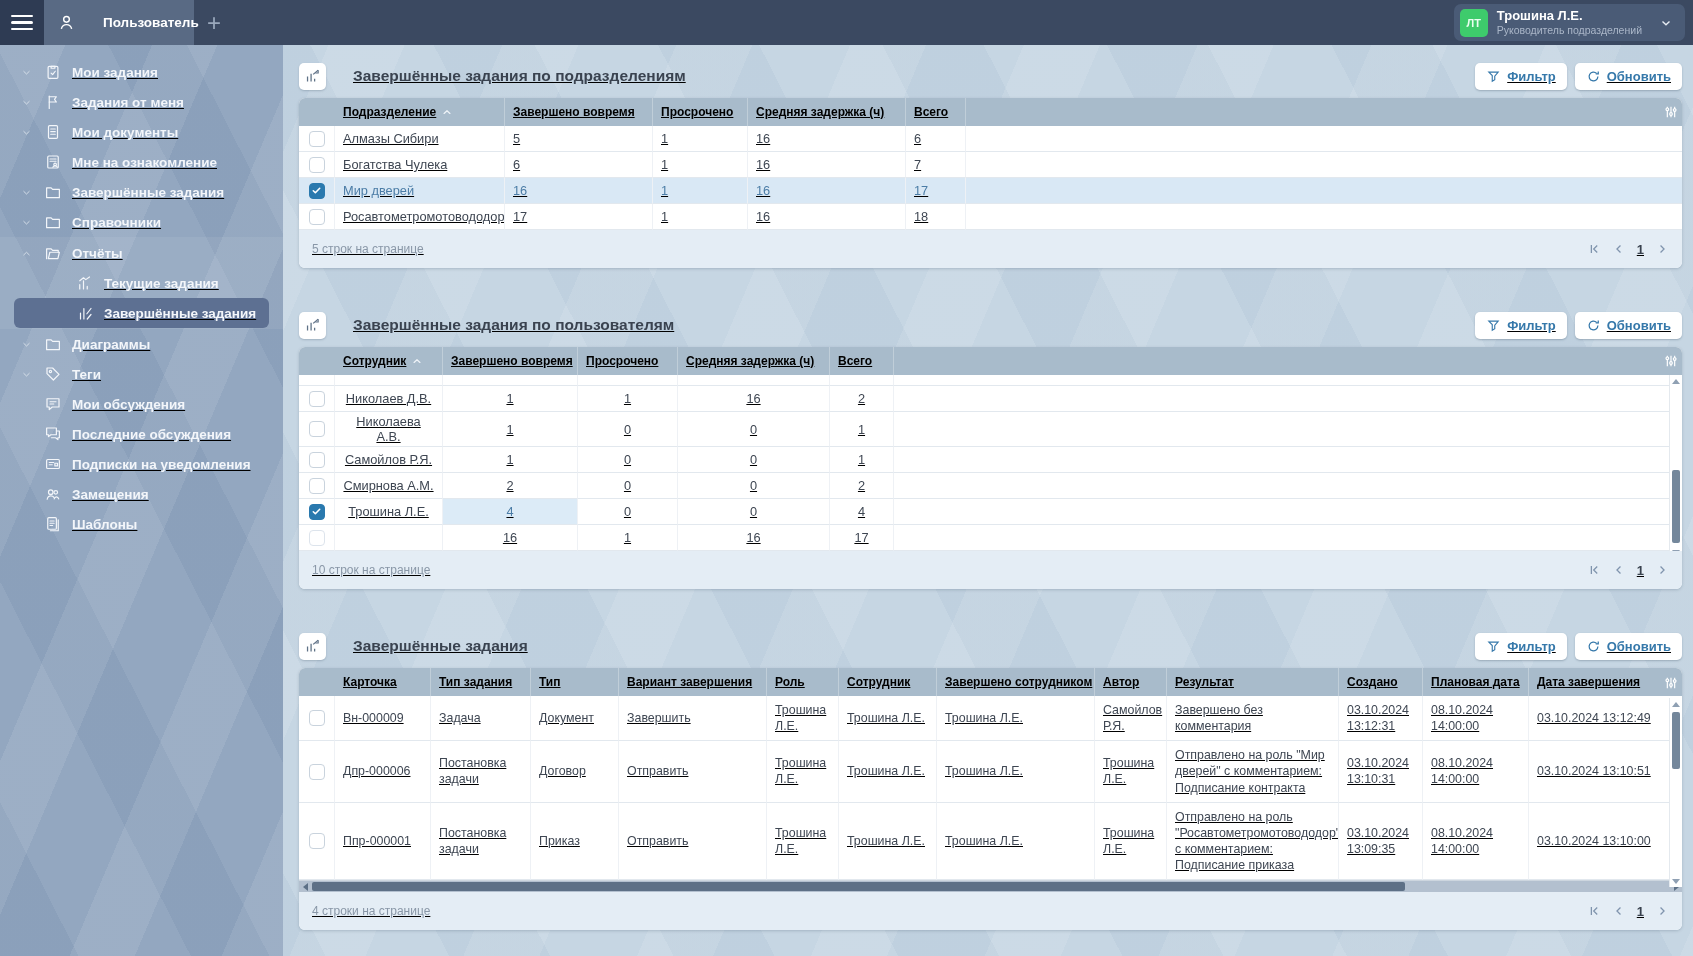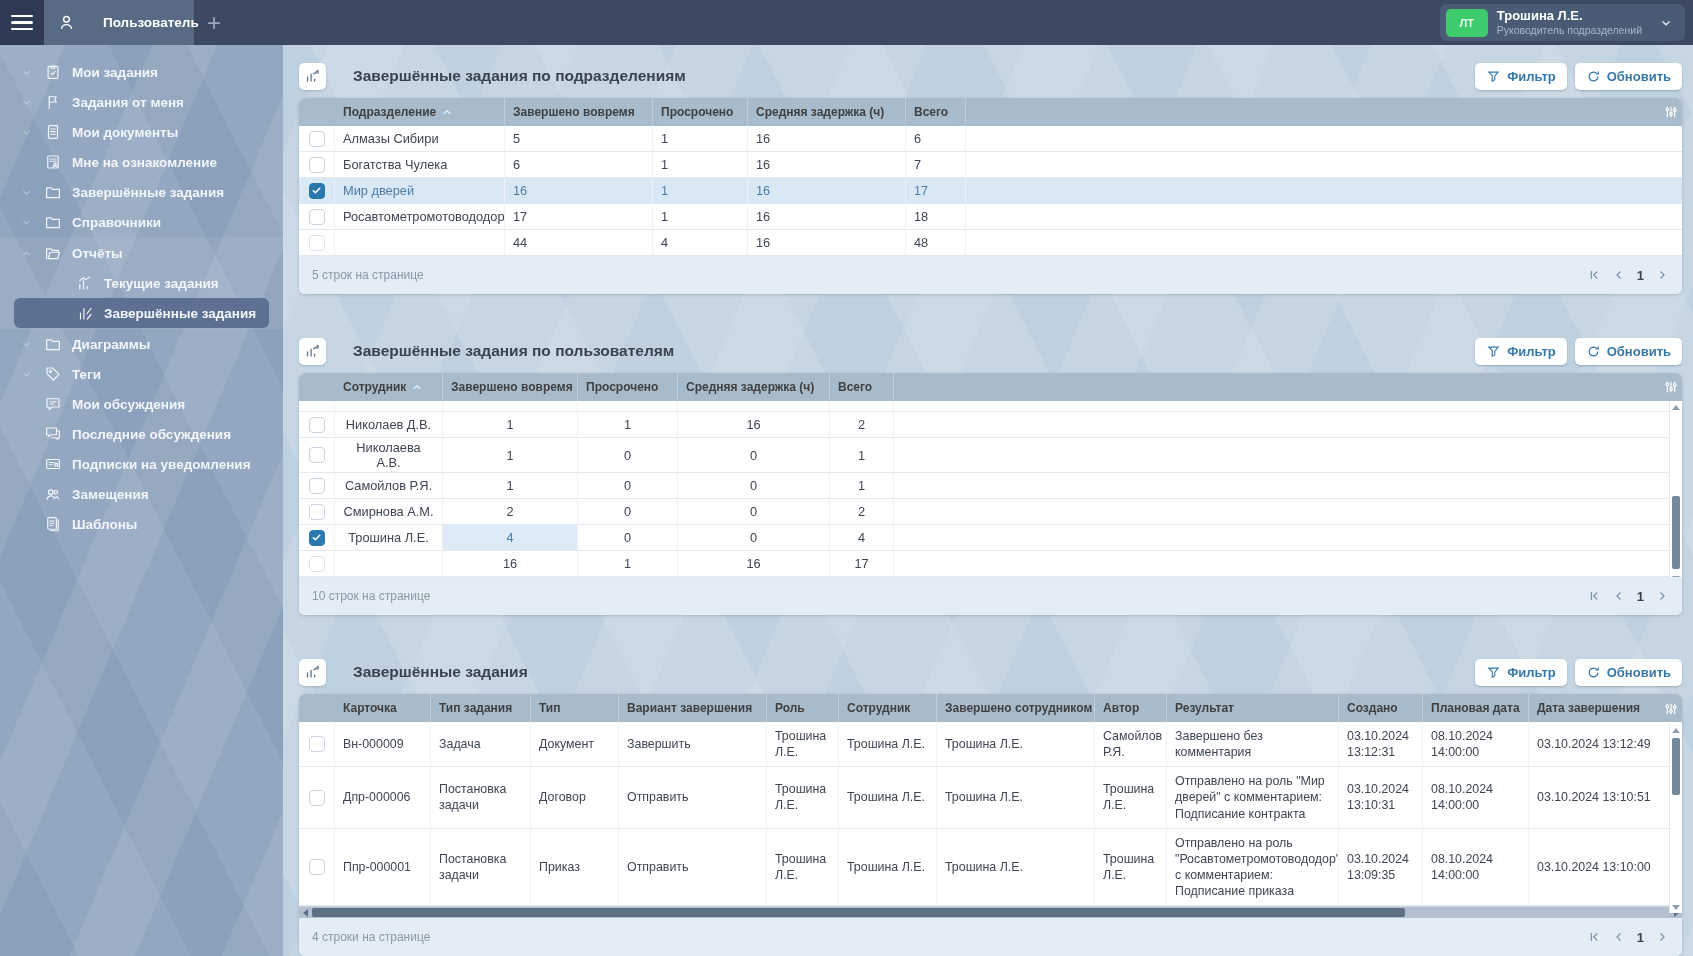--- a/index.html
+++ b/index.html
@@ -13,28 +13,28 @@
       repeating-linear-gradient(63deg, rgba(110,140,175,.08) 0 90px, rgba(255,255,255,0) 90px 200px);
   }
 
   
   .topbar { height:45px; background:#3b4961; display:flex; align-items:stretch; position:relative; flex:none; }
   .burger { width:44px; background:#2e3b53; display:flex; flex-direction:column; justify-content:center; align-items:center; gap:4px; cursor:pointer; }
   .burger i { display:block; width:22px; height:2.5px; background:#fff; border-radius:2px; }
   .tab { width:150px; background:#596a84; display:flex; align-items:center; gap:27px; padding-left:13px; color:#fff; font-size:13.5px; font-weight:700; cursor:pointer; }
   .plus { width:40px; display:flex; align-items:center; justify-content:center; color:#9aa8bc; font-size:24px; font-weight:400; cursor:pointer; }
   .user { position:absolute; right:8px; top:4px; height:37px; background:#4a5b76; border-radius:7px; display:flex; align-items:center; gap:9px; padding:0 12px 0 6px; cursor:pointer; }
-  .avatar { width:42px; height:28px; background:#3ecb6c; border-radius:5px; color:#eafff1; font-size:11px; font-weight:700; display:grid; place-items:center; }
+  .avatar { width:28px; height:28px; background:#3ecb6c; border-radius:5px; color:#eafff1; font-size:11px; font-weight:700; display:grid; place-items:center; }
   .uinfo { display:flex; flex-direction:column; line-height:1.2; }
   .uname { color:#fff; font-size:13px; font-weight:700; }
   .urole { color:#aab6c8; font-size:10.5px; }
   .uchev { color:#e7ecf3; margin-left:8px; display:flex; }
 
   
-  .main { flex:1; display:flex; min-height:0; }
+  .main { flex:1; display:flex; min-height:0;text-decoration:underline; }
   .sidebar { width:283px; flex:none; padding-top:12px; overflow:hidden;
     background-color:#93a7c0;
     background-image:
       repeating-linear-gradient(113deg, rgba(255,255,255,.09) 0 60px, rgba(255,255,255,0) 60px 140px),
       repeating-linear-gradient(63deg, rgba(70,100,140,.10) 0 70px, rgba(255,255,255,0) 70px 170px);
   }
   .content { flex:1; padding:16px 11px 0 16px; min-width:0; }
 
   
   .side-item { height:30px; display:flex; align-items:center; margin:0 14px; padding-left:6px; border-radius:6px; cursor:pointer; color:#f3f6fa; }
@@ -49,21 +49,21 @@
   
   .panel { margin-bottom:42px; }
   .panel-head { display:flex; align-items:center; gap:27px; margin-bottom:7px; height:30px; }
   .chip { width:27px; height:27px; background:#fff; border-radius:5px; color:#5e7186; display:grid; place-items:center; box-shadow:0 1px 2px rgba(50,70,90,.25); }
   .panel-head h2 { font-size:15.5px; font-weight:700; color:#3a4350; }
   .actions { margin-left:auto; display:flex; gap:8px; }
   .btn { height:27px; padding:0 11px; background:#fff; border:none; border-radius:5px; color:#3578aa; font-size:13px; font-weight:600; display:flex; align-items:center; gap:6px; box-shadow:0 1px 2px rgba(50,70,90,.3); cursor:pointer; font-family:inherit; }
 
   .card { background:#fff; border-radius:6px; position:relative; box-shadow:0 1px 3px rgba(60,80,100,.25); overflow:hidden; }
   table { width:100%; border-collapse:separate; border-spacing:0; table-layout:fixed; }
-  thead th { background:#a8bbcb; color:#404040; font-size:12px; font-weight:600; text-align:left; padding:0 8px; height:28px; border-right:1px solid rgba(255,255,255,.28); overflow:hidden; white-space:nowrap; }
+  thead th { background:#a8bbcb; color:#000000; font-size:12px; font-weight:600; text-align:left; padding:0 8px; height:28px; border-right:1px solid rgba(255,255,255,.28); overflow:hidden; white-space:nowrap; }
   thead th:last-child, thead th.filler, thead th.cbcol { border-right:none; }
   tbody td { font-size:12.8px; color:#3e4652; height:26px; padding:2px 8px; border-bottom:1px solid #e2e8ee; border-right:1px solid #eef1f5; background:#fff; overflow:hidden; }
   tbody td:last-child, tbody td.filler { border-right:none; }
   td.cbcol, th.cbcol { text-align:center; padding:2px 0; }
   tr.sel td { background:#d9e8f5; color:#4b7ca6; }
   td.cellsel { background:#dcebf7; color:#4b7ca6; }
   tr.partial td { height:11px; padding:0; }
   .t-center tbody td { text-align:center; }
   .t-wide tbody td { height:auto; padding:6px 8px; font-size:12.4px; line-height:1.3; vertical-align:middle; }
   .sort { margin-left:6px; vertical-align:-1px; }
@@ -423,29 +423,20 @@
                 </tr>
                 <tr>
                   <td class="cbcol"><span class="cb"></span></td>
                   <td>Росавтометромотовододор</td>
                   <td>17</td>
                   <td>1</td>
                   <td>16</td>
                   <td>18</td>
                   <td class="filler"></td>
                 </tr>
-                <tr class="totals">
-                  <td class="cbcol"><span class="cb" style="border-color:#dde4ec;"></span></td>
-                  <td></td>
-                  <td>44</td>
-                  <td>4</td>
-                  <td>16</td>
-                  <td>48</td>
-                  <td class="filler"></td>
-                </tr>
               </tbody>
             </table>
           <div class="tfoot">
             <span>5 строк на странице</span>
             <div class="pager">
               <span>
                   <svg width="14" height="14" viewBox="0 0 24 24" fill="none" stroke="currentColor" stroke-width="2.2">
                     <path d="M7.5 5v14"></path>
                     <path d="M17.5 6l-6 6 6 6"></path>
                   </svg>

